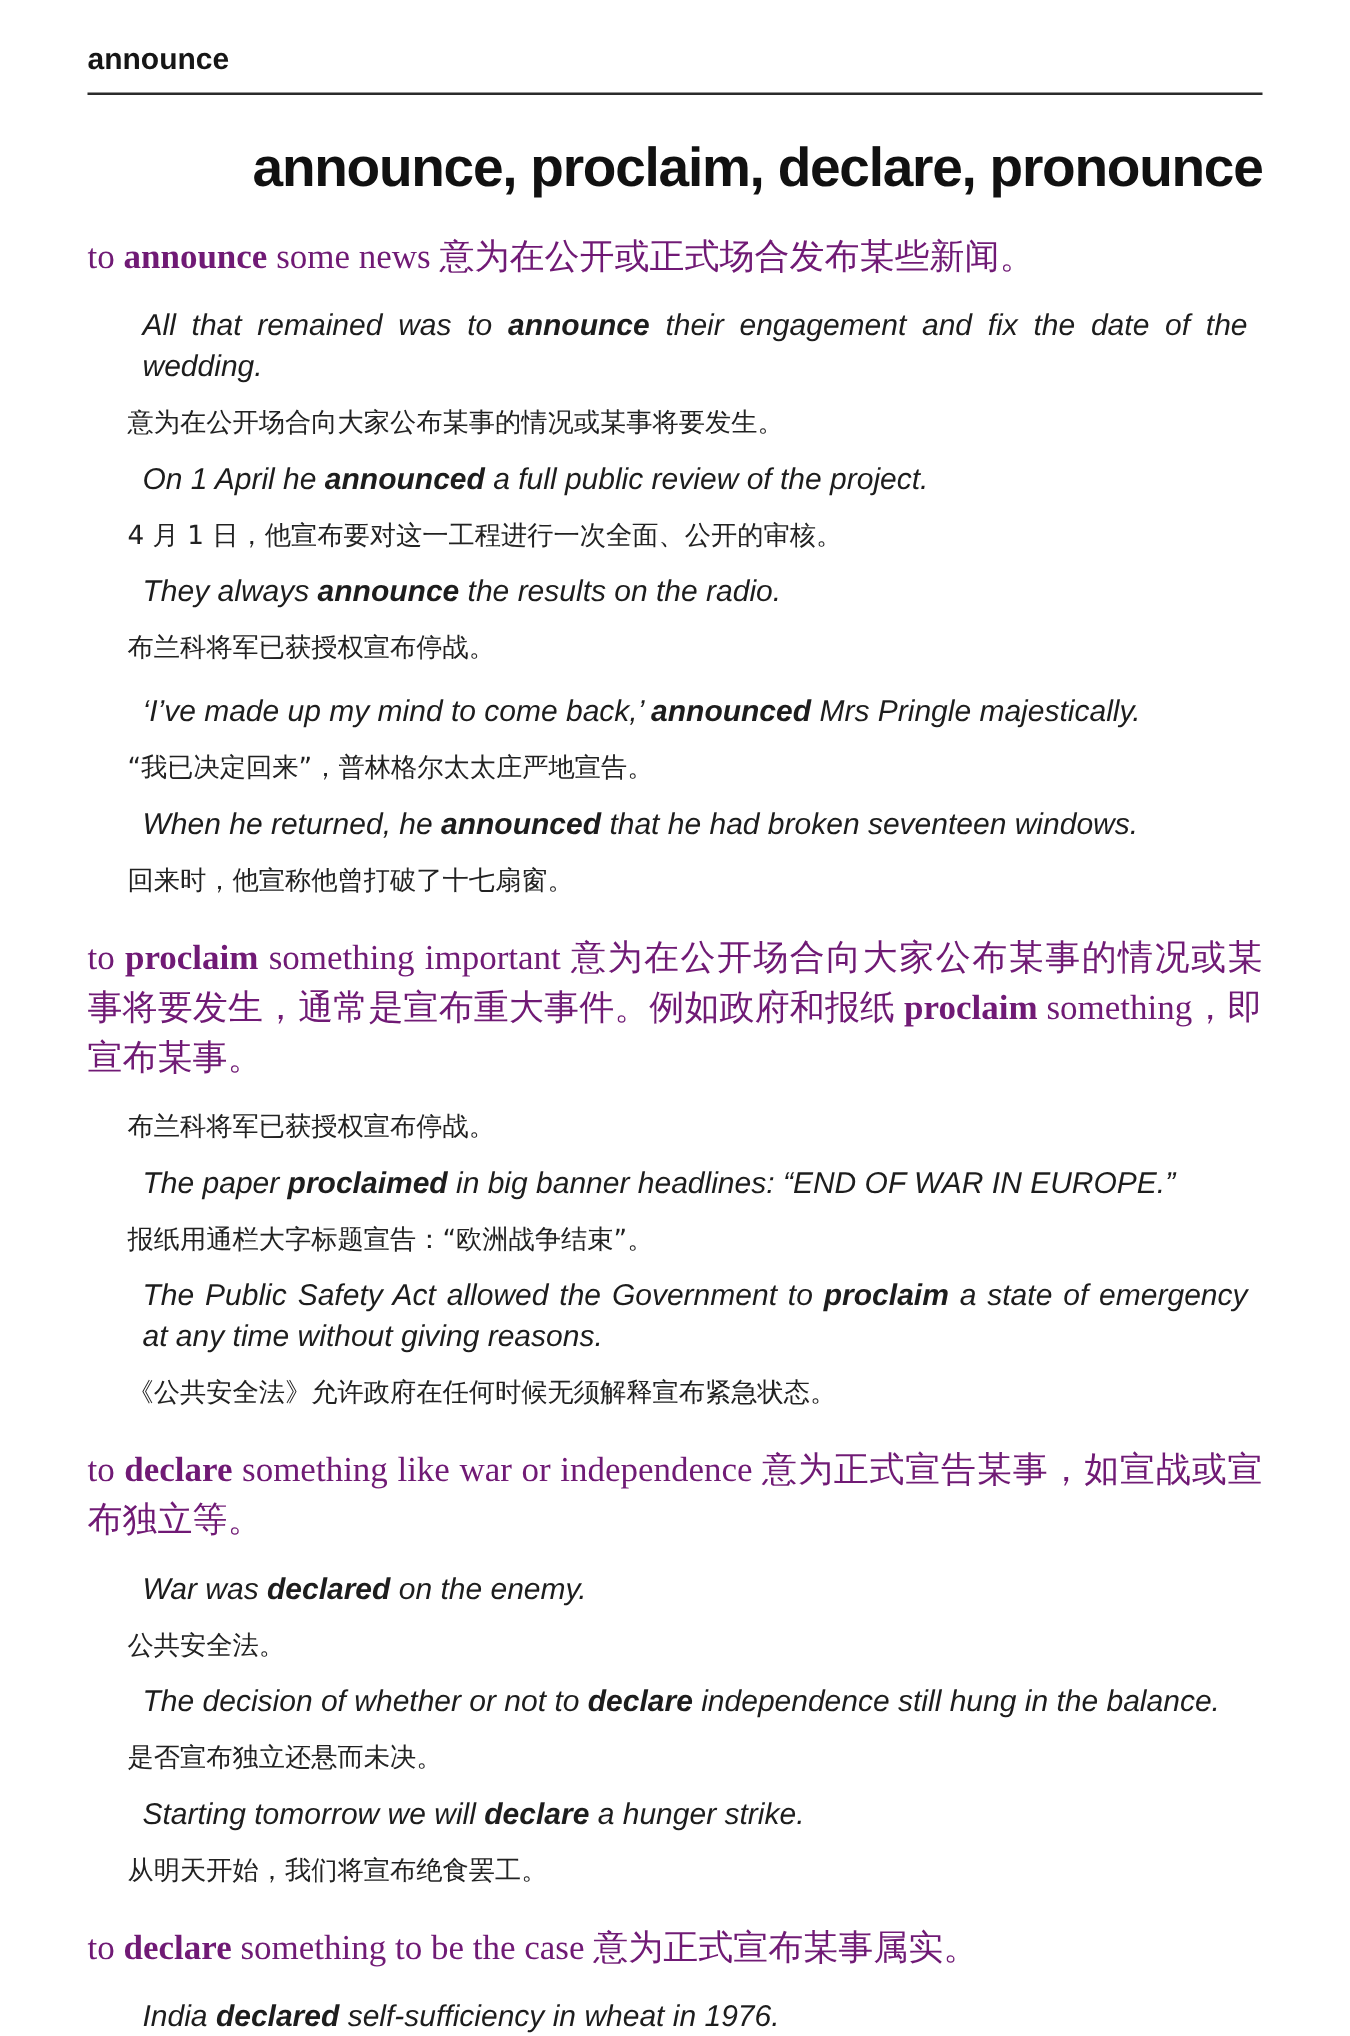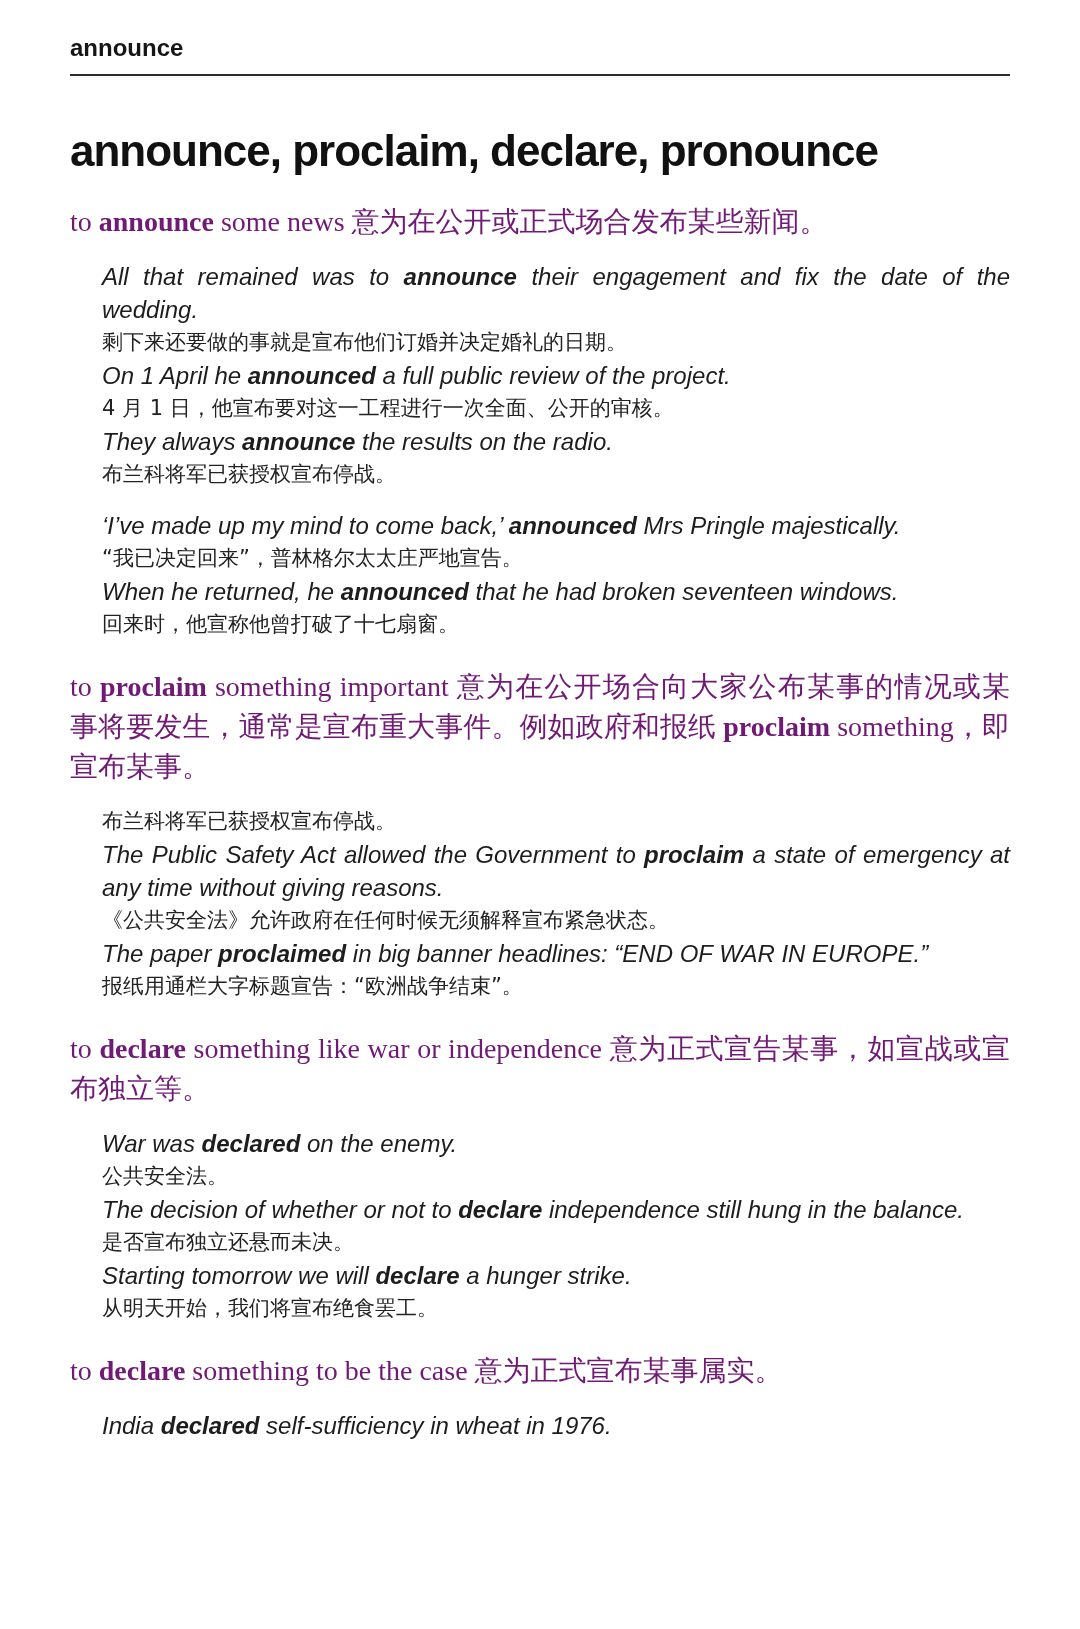--- a/index.html
+++ b/index.html
@@ -24,42 +24,43 @@
   .rule {
     border: none;
     border-top: 2.5px solid #2b2b2b;
     margin: 12px 0 0 0;
   }
   .title {
     font-family: "Liberation Sans", "DejaVu Sans", sans-serif;
     font-weight: 700;
     font-size: 44px;
     letter-spacing: -1px;
-    margin: 50px 0 0 0;
+    margin: 34px 0 0 0;
     color: #111;
+    text-align: right;
   }
   .definition {
     font-size: 28px;
     line-height: 40px;
     margin: 26px 0 0 0;
     text-align: justify;
     color: #701a75;
   }
   .definition .b { font-weight: 700; }
   .examples {
     margin: 18px 0 8px 0;
     padding-left: 32px;
   }
   .example { margin: 0; }
   .ex-en {
     font-family: "Liberation Sans", "DejaVu Sans", sans-serif;
     font-style: italic;
     font-size: 24px;
     line-height: 33px;
-    margin: 0;
+    margin: 12px;
     text-align: justify;
     color: #1d1d1d;
   }
   .ex-en .b { font-weight: 700; }
   .ex-zh {
     font-family: "DejaVu Sans", "Liberation Sans", sans-serif;
     font-size: 21px;
     line-height: 33px;
     margin: 0;
     color: #222;
@@ -76,21 +77,21 @@
   </header>
 
   <h1 class="title">announce, proclaim, declare, pronounce</h1>
 
   <main id="sections">
   <section class="sense">
     <p class="definition"><span>to </span><span class="b">announce</span><span> some news 意为在公开或正式场合发布某些新闻。</span></p>
     <div class="examples">
   <div class="example">
     <p class="ex-en"><span>All that remained was to </span><span class="b">announce</span><span> their engagement and fix the date of the wedding.</span></p>
-    <p class="ex-zh">剩下来还要做的事就是宣布他们订婚并决定婚礼的日期。</p>
+    <p class="ex-zh">意为在公开场合向大家公布某事的情况或某事将要发生。</p>
   </div>
 
   <div class="example">
     <p class="ex-en"><span>On 1 April he </span><span class="b">announced</span><span> a full public review of the project.</span></p>
     <p class="ex-zh">4 月 1 日，他宣布要对这一工程进行一次全面、公开的审核。</p>
   </div>
 
   <div class="example">
     <p class="ex-en"><span>They always </span><span class="b">announce</span><span> the results on the radio.</span></p>
     <p class="ex-zh">布兰科将军已获授权宣布停战。</p>
@@ -113,27 +114,27 @@
   </section>
 
   <section class="sense">
     <p class="definition"><span>to </span><span class="b">proclaim</span><span> something important 意为在公开场合向大家公布某事的情况或某事将要发生，通常是宣布重大事件。例如政府和报纸 </span><span class="b">proclaim</span><span> something，即宣布某事。</span></p>
     <div class="examples">
   <div class="example">
     <p class="ex-zh">布兰科将军已获授权宣布停战。</p>
   </div>
 
   <div class="example">
-    <p class="ex-en"><span>The Public Safety Act allowed the Government to </span><span class="b">proclaim</span><span> a state of emergency at any time without giving reasons.</span></p>
-    <p class="ex-zh">《公共安全法》允许政府在任何时候无须解释宣布紧急状态。</p>
+    <p class="ex-en"><span>The paper </span><span class="b">proclaimed</span><span> in big banner headlines: “END OF WAR IN EUROPE.”</span></p>
+    <p class="ex-zh">报纸用通栏大字标题宣告：“欧洲战争结束”。</p>
   </div>
 
   <div class="example">
-    <p class="ex-en"><span>The paper </span><span class="b">proclaimed</span><span> in big banner headlines: “END OF WAR IN EUROPE.”</span></p>
-    <p class="ex-zh">报纸用通栏大字标题宣告：“欧洲战争结束”。</p>
+    <p class="ex-en"><span>The Public Safety Act allowed the Government to </span><span class="b">proclaim</span><span> a state of emergency at any time without giving reasons.</span></p>
+    <p class="ex-zh">《公共安全法》允许政府在任何时候无须解释宣布紧急状态。</p>
   </div>
 
 </div>
   </section>
 
   <section class="sense">
     <p class="definition"><span>to </span><span class="b">declare</span><span> something like war or independence 意为正式宣告某事，如宣战或宣布独立等。</span></p>
     <div class="examples">
   <div class="example">
     <p class="ex-en"><span>War was </span><span class="b">declared</span><span> on the enemy.</span></p>

